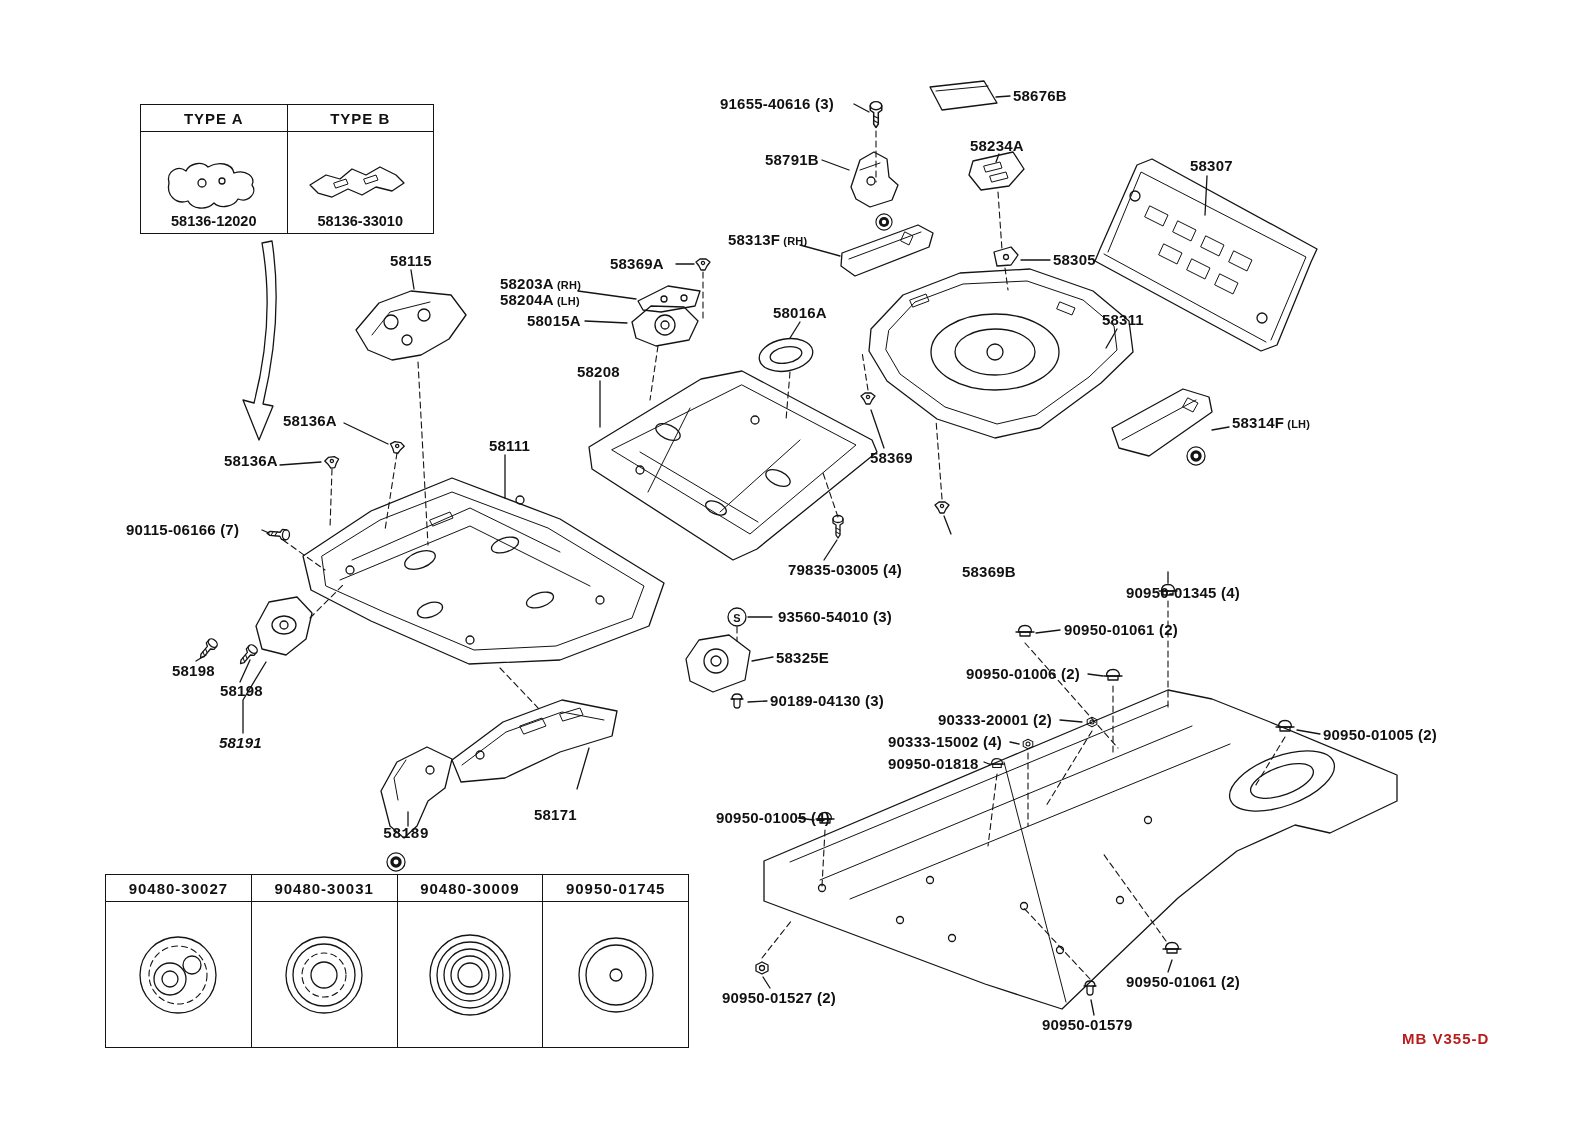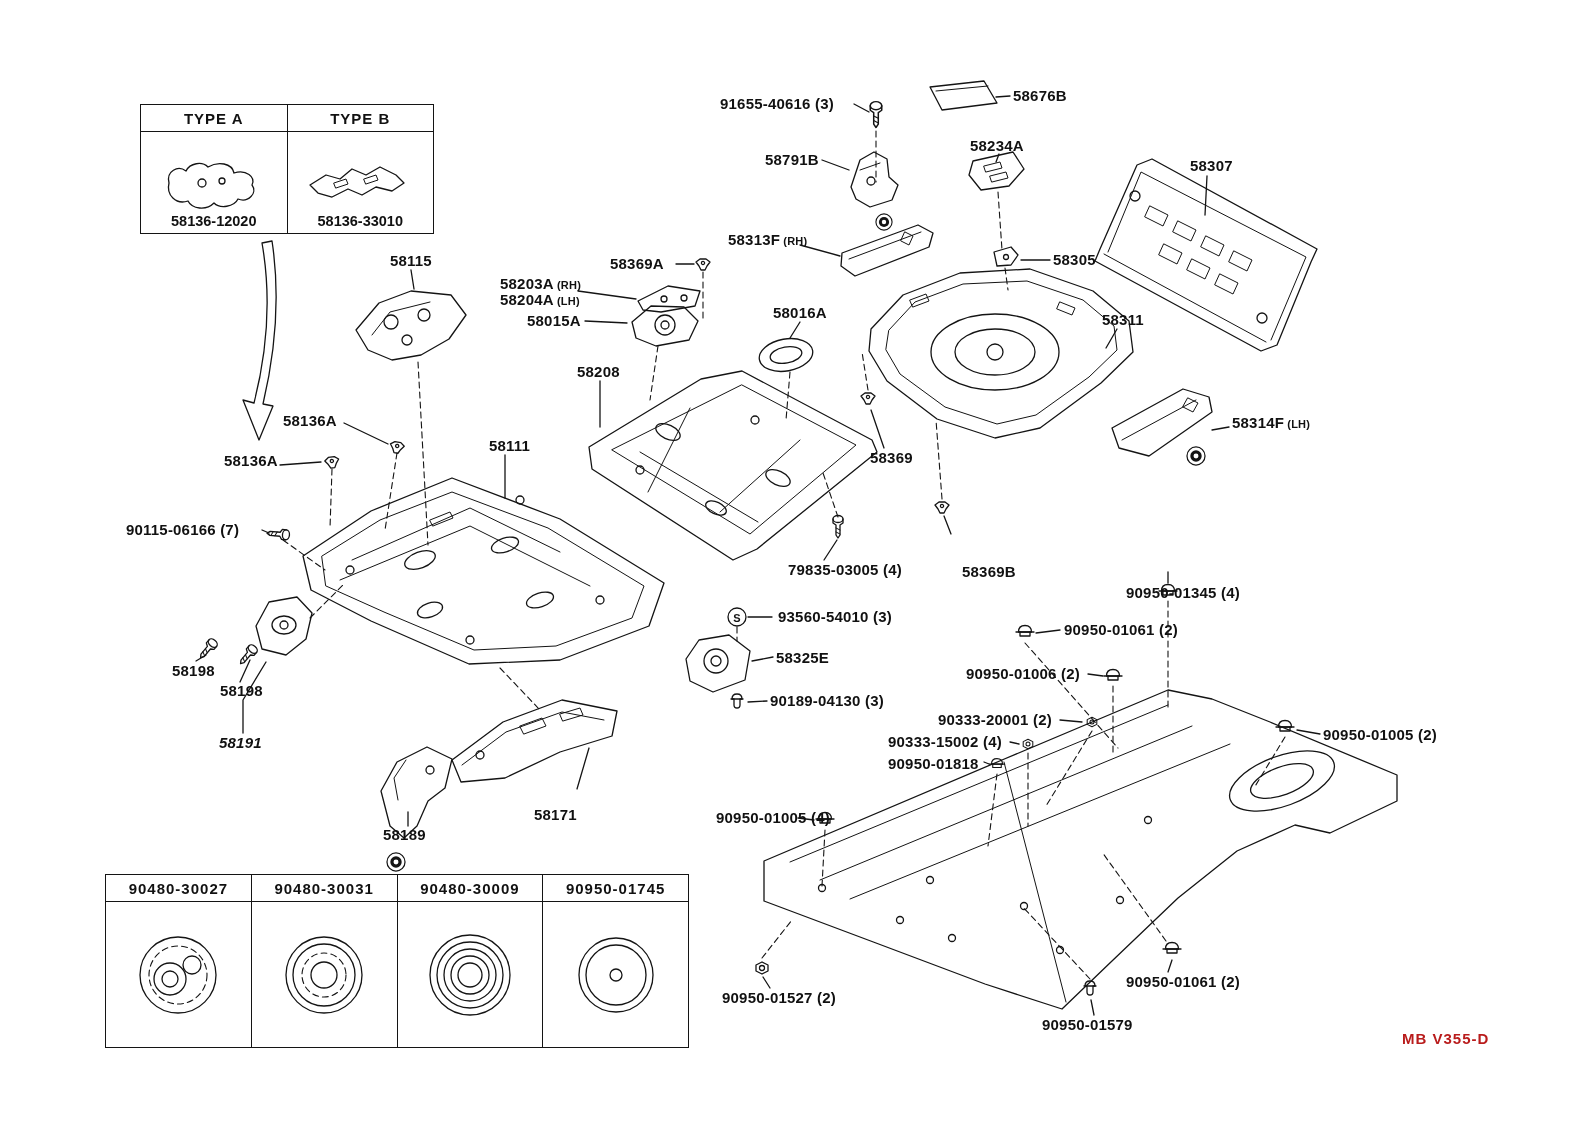--- a/index.html
+++ b/index.html
@@ -446,21 +446,21 @@
       <span class="part-label" style="left: 770px; top: 693px;">90189-04130 (3)</span>
       <span class="part-label" style="left: 938px; top: 712px;">90333-20001 (2)</span>
       <span class="part-label" style="left: 888px; top: 734px;">90333-15002 (4)</span>
       <span class="part-label" style="left: 888px; top: 756px;">90950-01818</span>
       <span class="part-label" style="left: 1323px; top: 727px;">90950-01005 (2)</span>
       <span class="part-label" style="left: 172px; top: 663px;">58198</span>
       <span class="part-label" style="left: 220px; top: 683px;">58198</span>
       <span class="part-label" style="left: 219px; top: 735px; font-style: italic;">58191</span>
       <span class="part-label" style="left: 534px; top: 791px; margin-top: 16px;">58171</span>
       <span class="part-label" style="left: 716px; top: 810px;">90950-01005 (4)</span>
-      <span class="part-label" style="left: 383px; top: 827px;">58189</span>
+      <span class="part-label" style="left: 383px; top: 827px; font-family: Liberation Mono, monospace;">58189</span>
       <span class="part-label" style="left: 722px; top: 990px;">90950-01527 (2)</span>
       <span class="part-label" style="left: 1126px; top: 974px;">90950-01061 (2)</span>
       <span class="part-label" style="left: 1042px; top: 1017px;">90950-01579</span>
     </div>
 
   <div class="footer-code">MB  V355-D</div>
 
 </div>
 
 </body></html>

